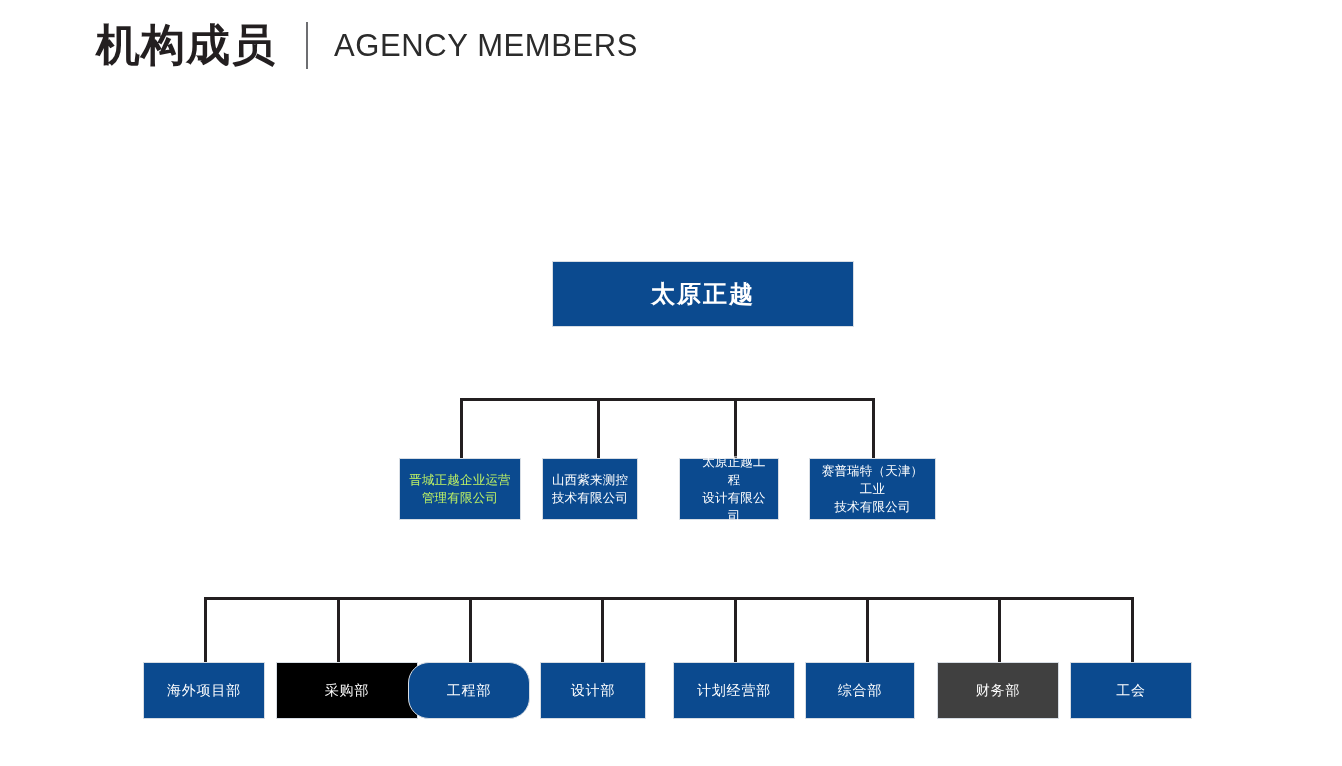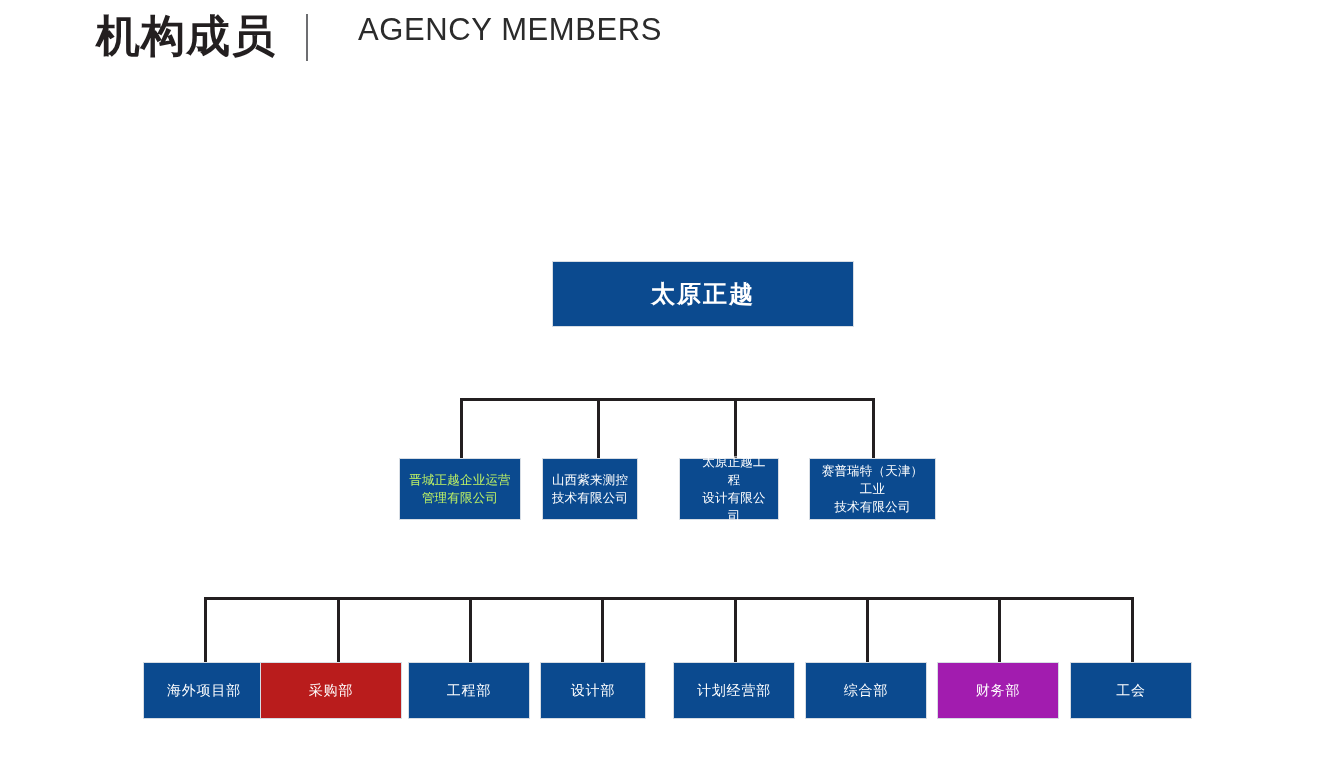--- a/index.html
+++ b/index.html
@@ -17,20 +17,21 @@
     color: #231f20;
     -webkit-font-smoothing: antialiased;
   }
 
   
   .page-header {
     position: absolute;
     left: 96px;
     top: 14px;
     display: flex;
+    align-items: center;
     height: 62px;
   }
   .title-cn {
     font-size: 44px;
     font-weight: 700;
     letter-spacing: 1px;
     line-height: 1;
     color: #231f20;
     white-space: nowrap;
   }
@@ -41,21 +42,20 @@
     margin: 0 26px 0 30px;
     flex: none;
   }
   .title-en {
     font-size: 31px;
     font-weight: 400;
     letter-spacing: 0.6px;
     line-height: 1;
     color: #2b2b2b;
     white-space: nowrap;
-    margin-left: 24px;
   }
 
   
   .org-chart {
     position: absolute;
     left: 0;
     top: 0;
     width: 1342px;
     height: 766px;
   }
@@ -159,21 +159,21 @@
   <div class="conn conn-v" style="left: 204px; top: 597px; height: 66px; background: rgb(35, 31, 32);"></div>
   <div class="conn conn-v" style="left: 337px; top: 597px; height: 66px; background: rgb(35, 31, 32);"></div>
   <div class="conn conn-v" style="left: 469px; top: 597px; height: 66px; background: rgb(35, 31, 32);"></div>
   <div class="conn conn-v" style="left: 601px; top: 597px; height: 66px; background: rgb(35, 31, 32);"></div>
   <div class="conn conn-v" style="left: 734px; top: 597px; height: 66px; background: rgb(35, 31, 32);"></div>
   <div class="conn conn-v" style="left: 866px; top: 597px; height: 66px; background: rgb(35, 31, 32);"></div>
   <div class="conn conn-v" style="left: 998px; top: 597px; height: 66px; background: rgb(35, 31, 32);"></div>
   <div class="conn conn-v" style="left: 1131px; top: 597px; height: 66px; background: rgb(35, 31, 32);"></div>
 
   <div class="node node-dept" style="left: 143px; width: 122px; background: rgb(11, 74, 143); color: rgb(255, 255, 255); border-color: rgb(215, 221, 228);">海外项目部</div>
-  <div class="node node-dept" style="left: 260px; width: 142px; background: #b91c1c; color: rgb(255, 255, 255); border-color: rgb(215, 221, 228);">采购部</div>
-  <div class="node node-dept" style="left: 408px; width: 122px; background: rgb(11, 74, 143); color: rgb(255, 255, 255); border-color: rgb(215, 221, 228);">工程部</div>
+  <div class="node node-dept" style="left: 276px; width: 142px; background: #000000; color: rgb(255, 255, 255); border-color: rgb(215, 221, 228);">采购部</div>
+  <div class="node node-dept" style="left: 408px; width: 122px; background: rgb(11, 74, 143); color: rgb(255, 255, 255); border-color: rgb(215, 221, 228); border-radius: 21px;">工程部</div>
   <div class="node node-dept" style="left: 540px; width: 106px; background: rgb(11, 74, 143); color: rgb(255, 255, 255); border-color: rgb(215, 221, 228);">设计部</div>
   <div class="node node-dept" style="left: 673px; width: 122px; background: rgb(11, 74, 143); color: rgb(255, 255, 255); border-color: rgb(215, 221, 228);">计划经营部</div>
-  <div class="node node-dept" style="left: 805px; width: 122px; background: rgb(11, 74, 143); color: rgb(255, 255, 255); border-color: rgb(215, 221, 228);">综合部</div>
-  <div class="node node-dept" style="left: 937px; width: 122px; background: #a21caf; color: rgb(255, 255, 255); border-color: rgb(215, 221, 228);">财务部</div>
+  <div class="node node-dept" style="left: 805px; width: 110px; background: rgb(11, 74, 143); color: rgb(255, 255, 255); border-color: rgb(215, 221, 228);">综合部</div>
+  <div class="node node-dept" style="left: 937px; width: 122px; background: #404040; color: rgb(255, 255, 255); border-color: rgb(215, 221, 228);">财务部</div>
   <div class="node node-dept" style="left: 1070px; width: 122px; background: rgb(11, 74, 143); color: rgb(255, 255, 255); border-color: rgb(215, 221, 228);">工会</div>
 
 </div>
 
 </body></html>

